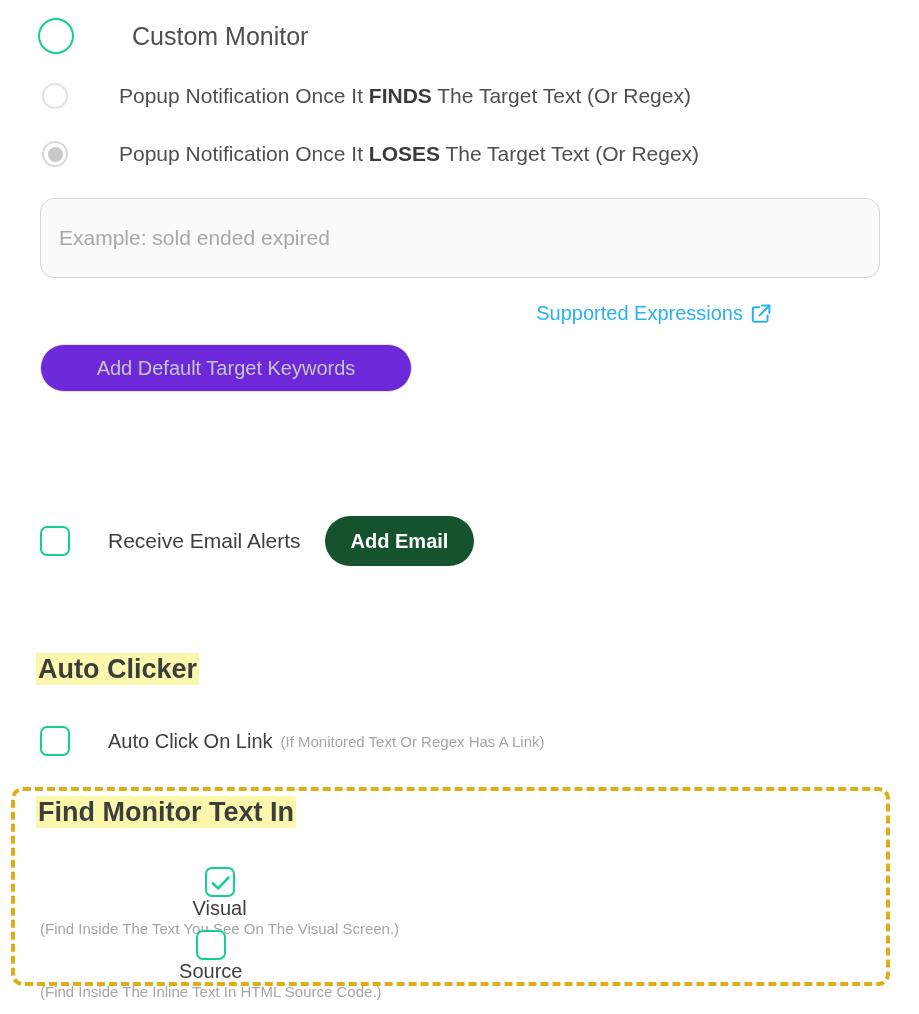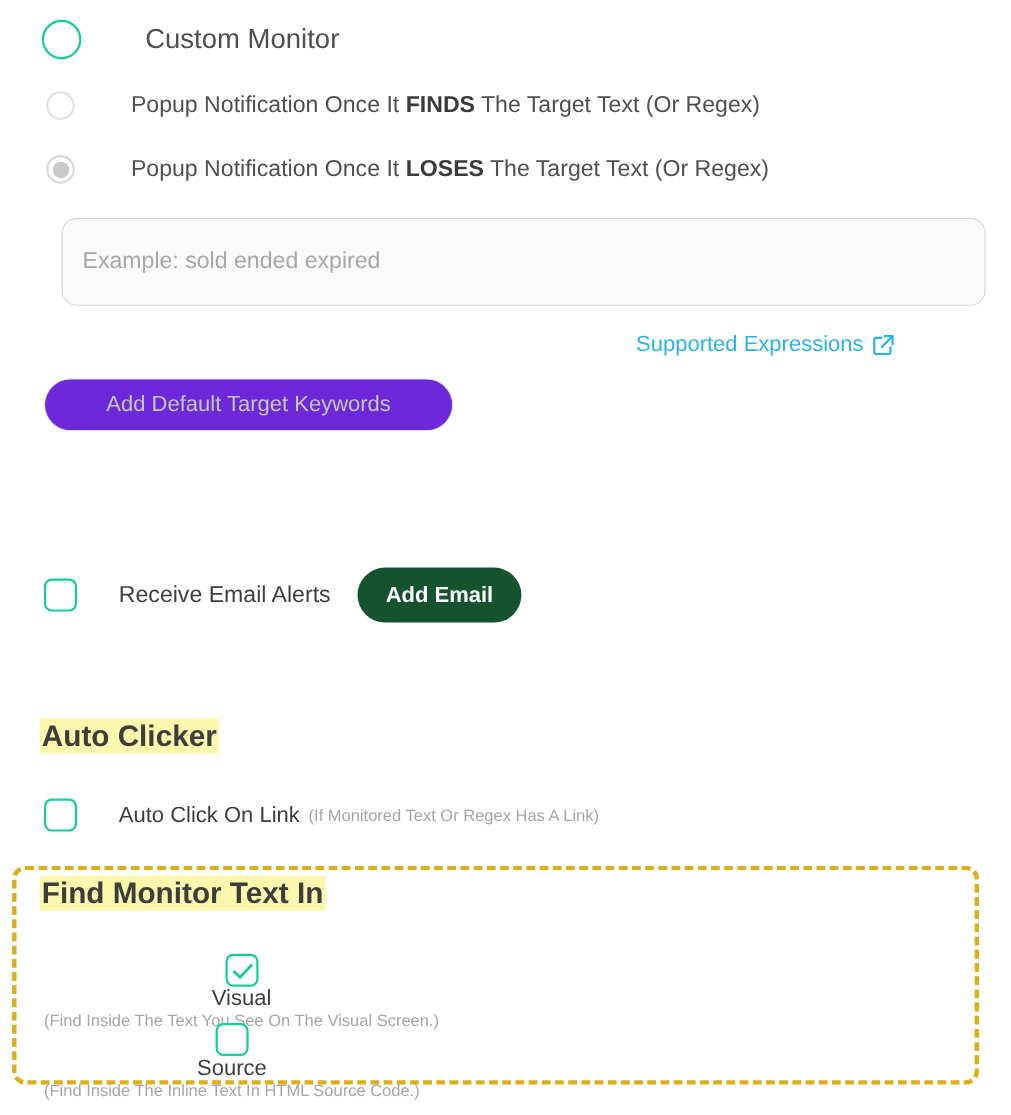--- a/index.html
+++ b/index.html
@@ -14,21 +14,20 @@
     color: #4a4a4a;
     -webkit-font-smoothing: antialiased;
     position: relative;
     overflow: hidden;
   }
 
   .page {
     position: relative;
     width: 805px;
     height: 1014px;
-    padding-left: 42px;
   }
 
   
   .row {
     display: flex;
     align-items: center;
     position: absolute;
   }
 
   
@@ -121,21 +120,21 @@
   }
   .hint {
     font-size: 15px;
     color: #a6a6a6;
     font-weight: 400;
   }
 
   
   .textarea-box {
     position: absolute;
-    left: 56px;
+    left: 40px;
     top: 198px;
     width: 840px;
     height: 80px;
     box-sizing: border-box;
     border: 1.5px solid #d6d6d6;
     border-radius: 14px;
     background: #fafafa;
   }
   .textarea-box .ph {
     position: absolute;

